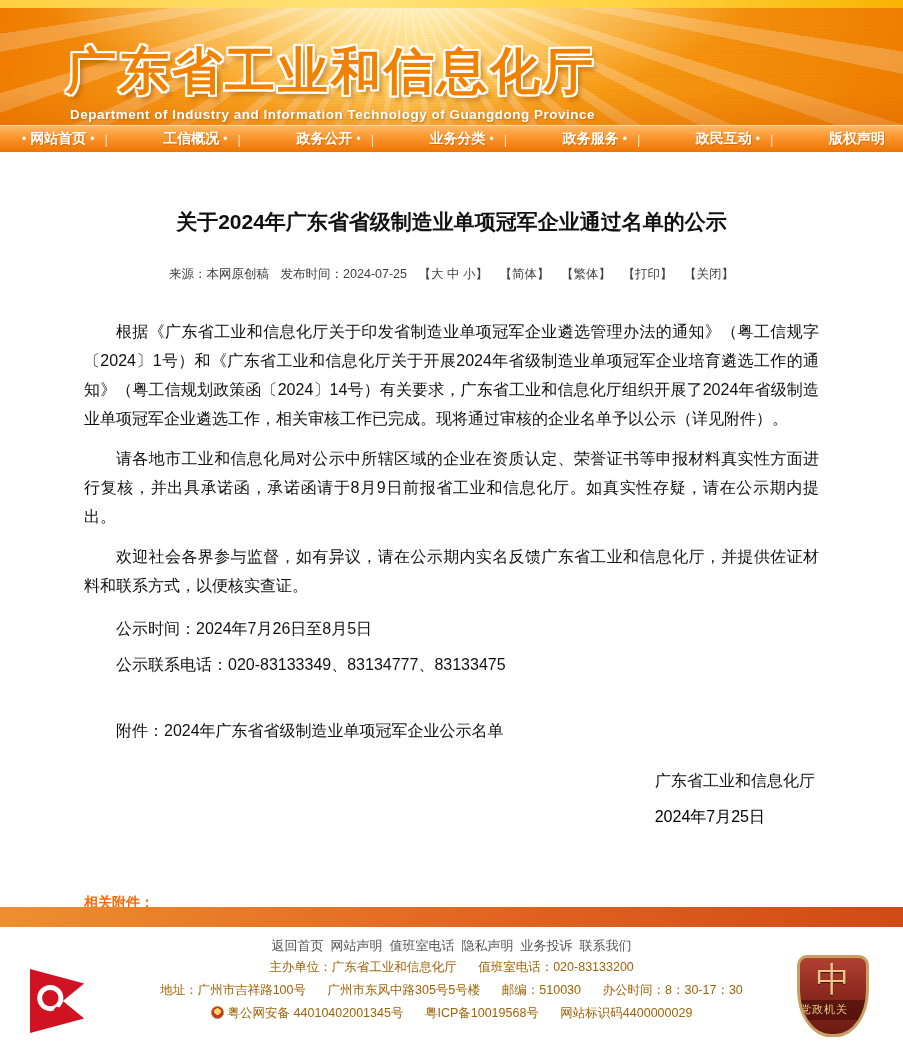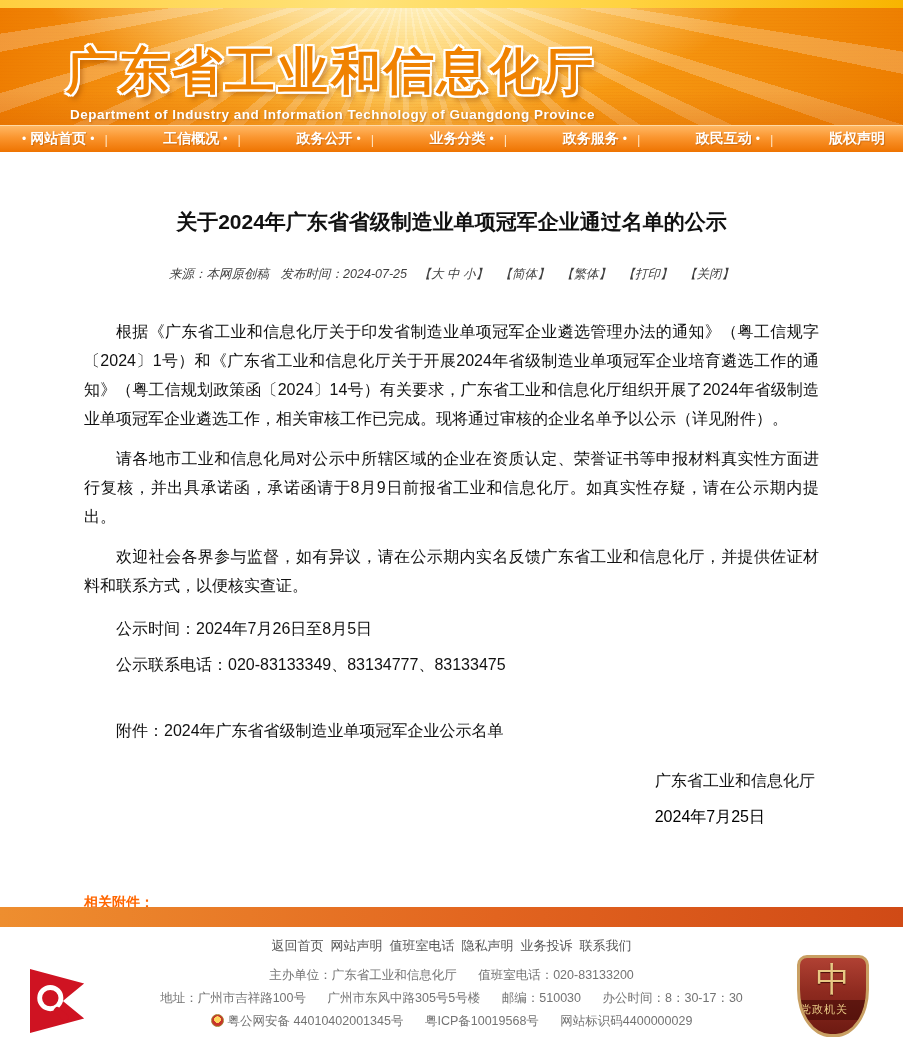--- a/index.html
+++ b/index.html
@@ -36,38 +36,38 @@
     border-top:1px solid #ffd9a3;
   }
   .nav a { color:#fff; font-size:14px; font-weight:bold; text-decoration:none; text-shadow:1px 1px 1px rgba(180,85,0,.55); }
   .nav .dot { color:#fff; font-size:12px; margin:0 4px; }
   .nav .pipe { color:#ffe2bd; font-size:13px; margin:0 6px; }
   .nav-group { display:flex; align-items:center; }
 
   
   .content { height:755px; padding:56px 84px 0 84px; overflow:hidden; background:#fff; }
   .article-title { text-align:center; font-size:21px; font-weight:bold; color:#111; margin-bottom:30px; }
-  .meta { text-align:center; font-size:12.5px; color:#404040; margin-bottom:34px;font-style:italic; }
+  .meta { text-align:center; font-size:12.5px; color:#404040; margin-bottom:34px; }
   .meta span { margin:0 4px; }
   .meta .btn { cursor:pointer; }
   .para { font-size:16px; line-height:29px; color:#111; text-align:justify; text-indent:2em; margin-bottom:11px; }
   .line { font-size:16px; line-height:29px; color:#111; text-indent:2em; margin-bottom:7px; }
   .line-gap { margin-top:37px; }
   .sign-name { text-align:right; font-size:16px; color:#111; margin-top:26px; padding-right:4px; }
   .sign-date { text-align:right; font-size:16px; color:#000000; margin-top:15px; padding-right:54px; }
 
   
   .attach-head { font-size:14px; font-weight:bold; color:#ff6600; margin-top:66px; }
 
   
   .bottom-bar { height:20px; background:linear-gradient(90deg,#ee8e2f 0%,#e2641f 55%,#d04a16 100%); }
   .footer { height:93px; background:#fff; position:relative; padding-top:10px; }
   .footer-links { display:flex; justify-content:center; gap:7px; font-size:13px; color:#555; }
   .footer-links a { color:#555; text-decoration:none; cursor:pointer; }
-  .footer-info { margin-top:9px; text-align:center; font-size:12.5px; color:#737373; line-height:23px; }
+  .footer-info { margin-top:1px; text-align:center; font-size:12.5px; color:#a16207; line-height:23px; }
   .footer-info .gap { display:inline-block; width:18px; }
   .badge-ic { display:inline-block; width:13px; height:13px; border-radius:50%;
     background:radial-gradient(circle at 50% 42%,#ffd75e 0 38%,#c8342b 40% 100%);
     border:1px solid #a5802f; vertical-align:-2px; margin-right:4px; }
 
   .find-error { position:absolute; left:30px; top:42px; display:flex; align-items:center; cursor:pointer; }
   .fe-text { margin-left:8px; }
   .fe-l1 { font-size:16px; color:#1a1a1a; letter-spacing:4px; padding-bottom:3px; border-bottom:1px solid #444; }
   .fe-l2 { font-size:16px; color:#c41621; font-weight:bold; letter-spacing:10px; margin-top:3px; }
 

